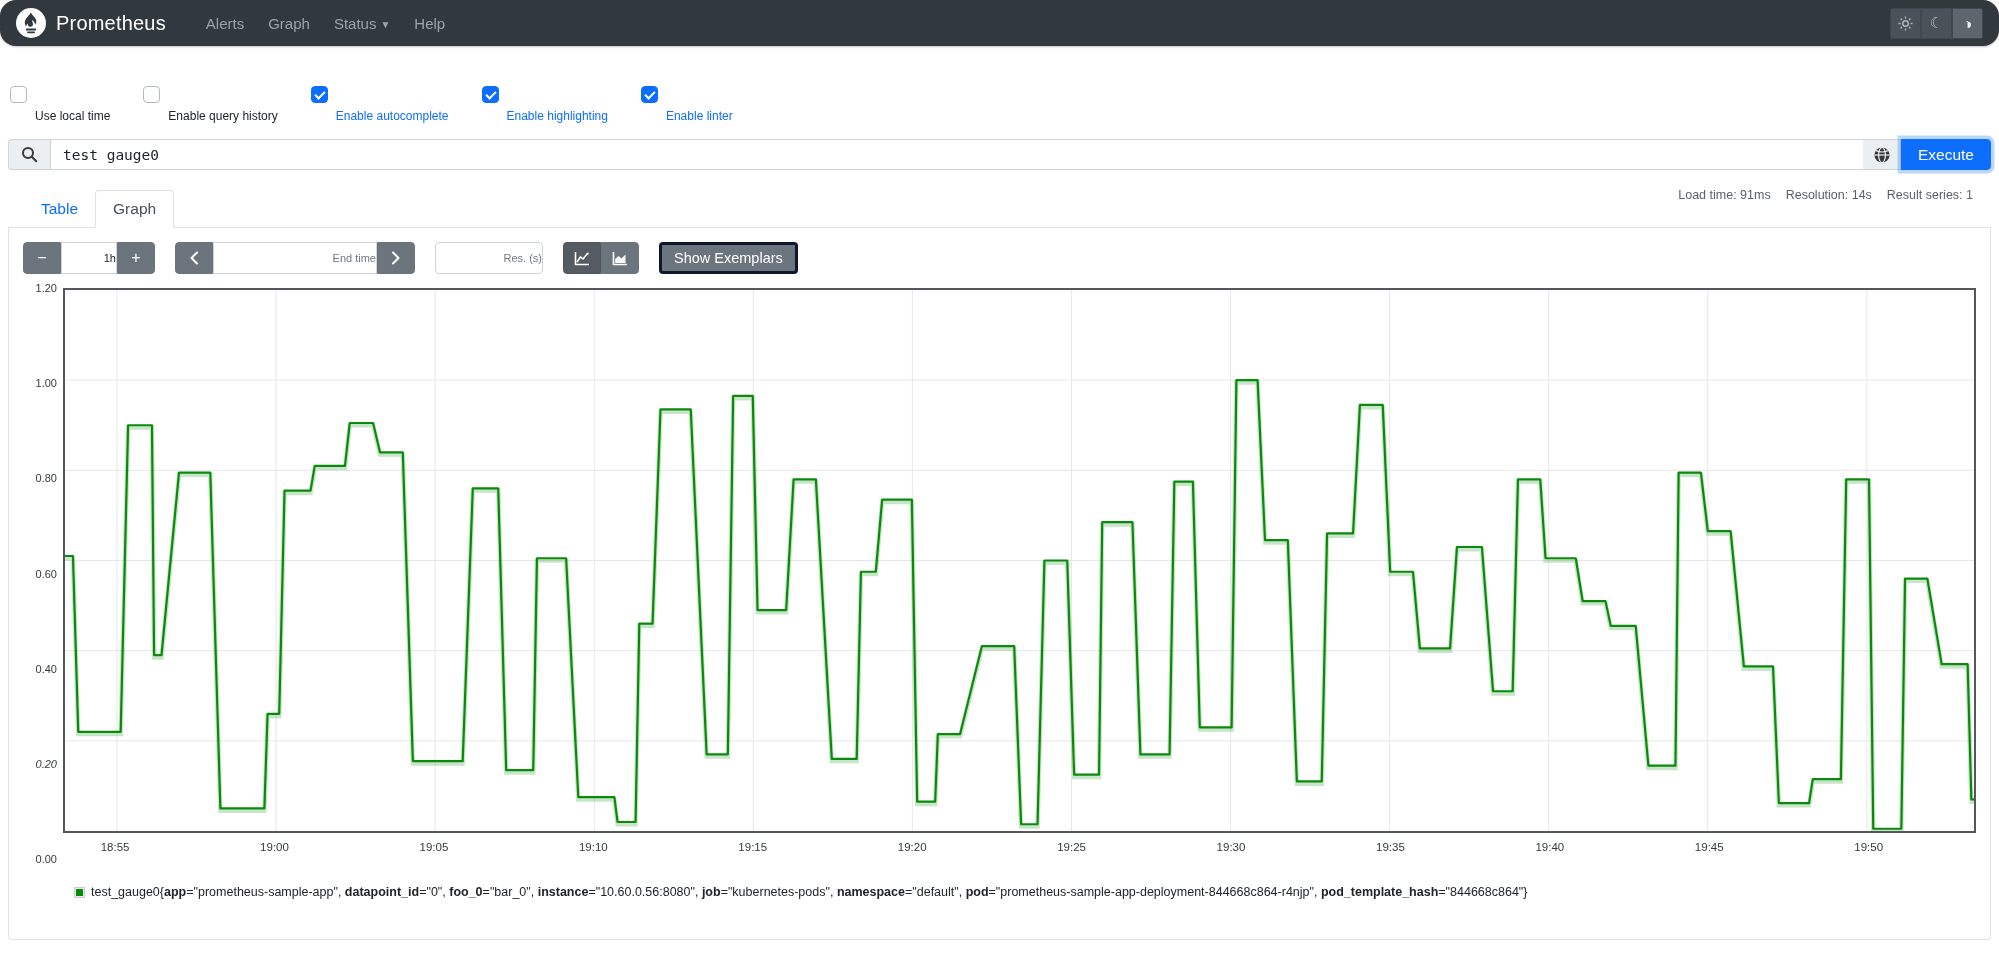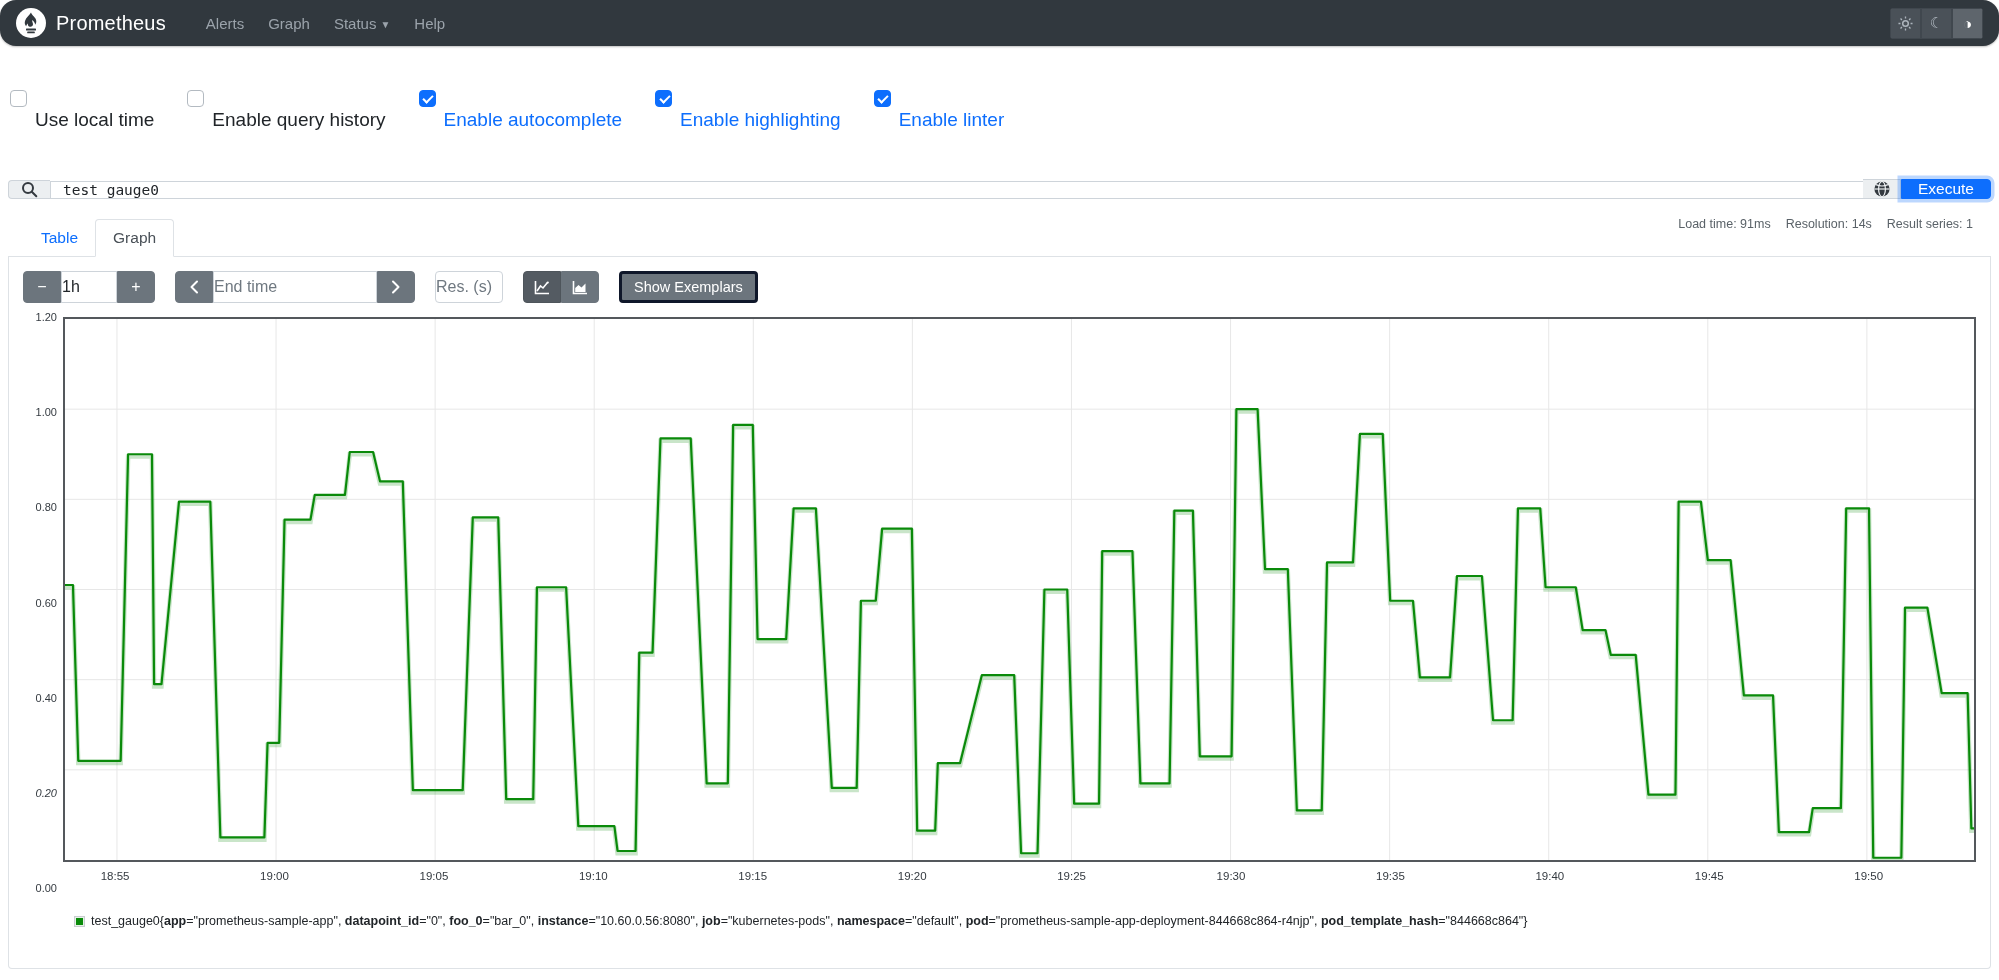--- a/index.html
+++ b/index.html
@@ -24,26 +24,26 @@
 
   
   .options-row { display:flex; align-items:center; gap:33px; padding:19px 10px 16px 10px; }
   .option { display:flex; align-items:center; gap:8px; cursor:pointer; }
   .cb { width:17px; height:17px; border:1px solid #b3bac1; border-radius:4px;
         background:#fff; position:relative; flex:0 0 auto; }
   .cb.checked { background:#0d6efd; border-color:#0d6efd; }
   .cb.checked::after { content:""; position:absolute; left:3.5px; top:4px; width:8px;
         height:4px; border-left:2px solid #fff; border-bottom:2px solid #fff;
         transform:rotate(-45deg); }
-  .option-label { font-size:19px; color:#212529;margin-top:44px; }
+  .option-label { font-size:12px; color:#212529;margin-top:44px; }
   .option.checked .option-label { color:#0d6efd; }
 
   
   .query-row { margin:0 8px; display:flex; }
-  .input-group { display:flex; width:100%; height:52px;align-items:flex-end; }
+  .input-group { display:flex; width:100%; height:31px; }
   .addon { background:#eceff1; border:1px solid #ced4da; display:flex; align-items:center;
            justify-content:center; }
   .addon.search { width:42px; border-radius:4px 0 0 4px; border-right:none; }
   .addon.globe { width:38px; border-left:none; cursor:pointer; }
   .expr-input { flex:1; border:1px solid #ced4da; border-right:none; padding:0 12px;
                 font-family:"DejaVu Sans Mono", monospace; font-size:14.5px; color:#212529;
                 outline:none; }
   .execute-btn { width:90px; background:#0d6efd; color:#fff; border:1px solid #0d6efd;
                  border-radius:0 4px 4px 0; font-size:15.5px; cursor:pointer;
                  font-family:"Liberation Sans", sans-serif;
@@ -65,26 +65,26 @@
 
   
   .controls { display:flex; align-items:center; gap:20px; margin-bottom:14px; }
   .btn-group { display:flex; height:32px; }
   .gbtn { background:#6c757d; color:#fff; border:1px solid #6c757d; min-width:38px;
           display:flex; align-items:center; justify-content:center; font-size:16px;
           cursor:pointer; }
   .gbtn.left { border-radius:4px 0 0 4px; }
   .gbtn.right { border-radius:0 4px 4px 0; }
   .gbtn.icon-active { background:#545b62; border-color:#4e555b; }
-  .ctl-input { border:1px solid #ced4da; text-align:left; font-size:16px; color:#212529;
+  .ctl-input { border:1px solid #ced4da; text-align:right; font-size:11px; color:#212529;
                outline:none; font-family:"Liberation Sans", sans-serif; }
   .ctl-input::placeholder { color:#6f7880; }
   .dur-input { width:56px; }
   .end-input { width:164px; }
-  .res-input { width:68px; height:32px; border-radius:4px; }
+  .res-input { width:108px; height:32px; border-radius:4px; }
   .show-exemplars { height:32px; background:#6c757d; border:3px solid #0f172a; color:#fff;
                     border-radius:4px; font-size:14.5px; padding:0 12px; cursor:pointer;
                     font-family:"Liberation Sans", sans-serif; }
 
   
   .chart-wrap { display:flex; margin-left:-4px; }
   .y-col { width:44px; position:relative; flex:0 0 auto; }
   .y-col span { position:absolute; right:6px; transform:translateY(-50%);
                 font-size:11px; color:#343a40; }
   .plot-outer { flex:1; }

